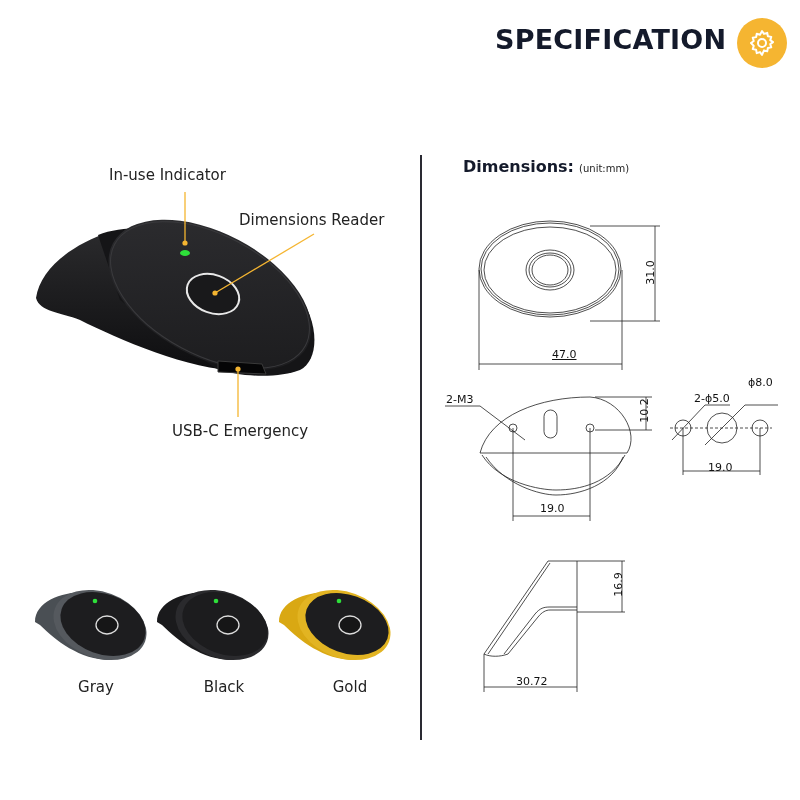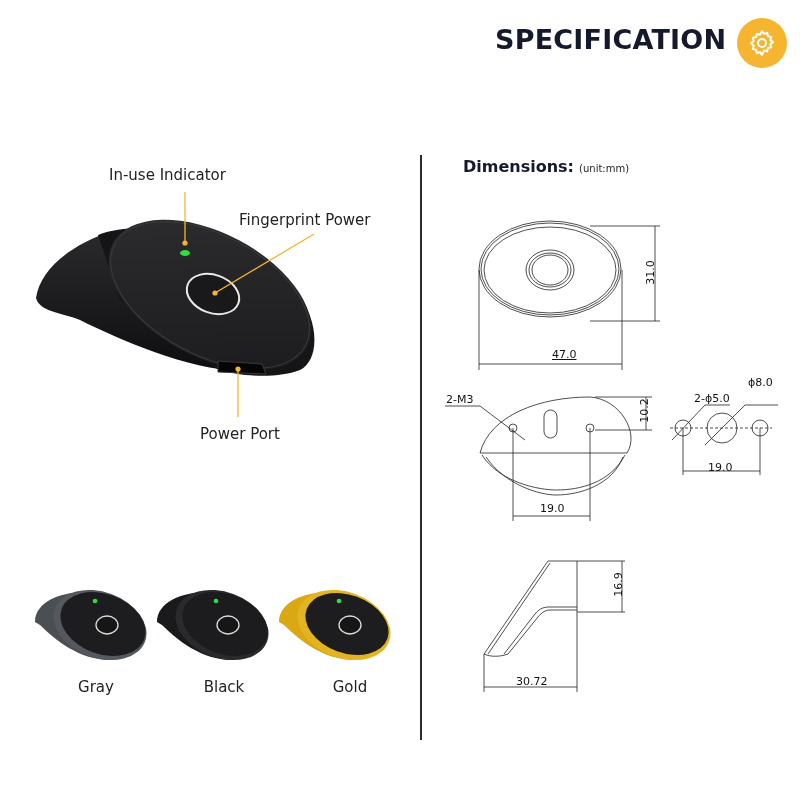--- a/index.html
+++ b/index.html
@@ -23,23 +23,23 @@
 <div class="abs gear-badge">
   <svg width="30" height="30" viewBox="0 0 24 24" style="position:static">
     <path d="M12 2.5l1.6 2.2 2.6-.8.5 2.7 2.7.5-.8 2.6 2.2 1.6-2.2 1.6.8 2.6-2.7.5-.5 2.7-2.6-.8L12 21.5l-1.6-2.2-2.6.8-.5-2.7-2.7-.5.8-2.6L3.2 12l2.2-1.6-.8-2.6 2.7-.5.5-2.7 2.6.8z" fill="none" stroke="#fff" stroke-width="1.6" stroke-linejoin="round"></path>
     <circle cx="12" cy="12" r="3.2" fill="none" stroke="#fff" stroke-width="1.6"></circle>
   </svg>
 </div>
 
 <div class="abs divider"></div>
 
 <div class="abs label" style="left:109px; top:166px;">In-use Indicator</div>
-<div class="abs label" style="left:239px; top:211px;">Fingerprint Power</div>
+<div class="abs label" style="left:239px; top:211px;">Dimensions Reader</div>
 <div class="abs label center" style="left:150px; top:422px; width:180px;">
-  <div style="margin-top:3px">Power Port</div>
+  <div>USB-C Emergency</div>
 </div>
 
 <svg width="400" height="400" style="left:0; top:0">
   <defs>
     <linearGradient id="bodyg" x1="0" y1="0" x2="0" y2="1">
       <stop offset="0" stop-color="#2a2a2c"></stop>
         <stop offset="1" stop-color="#0e0e10"></stop>
     </linearGradient>
     <linearGradient id="topg" x1="0" y1="0" x2="1" y2="1">
       <stop offset="0" stop-color="#2e2e31"></stop>

